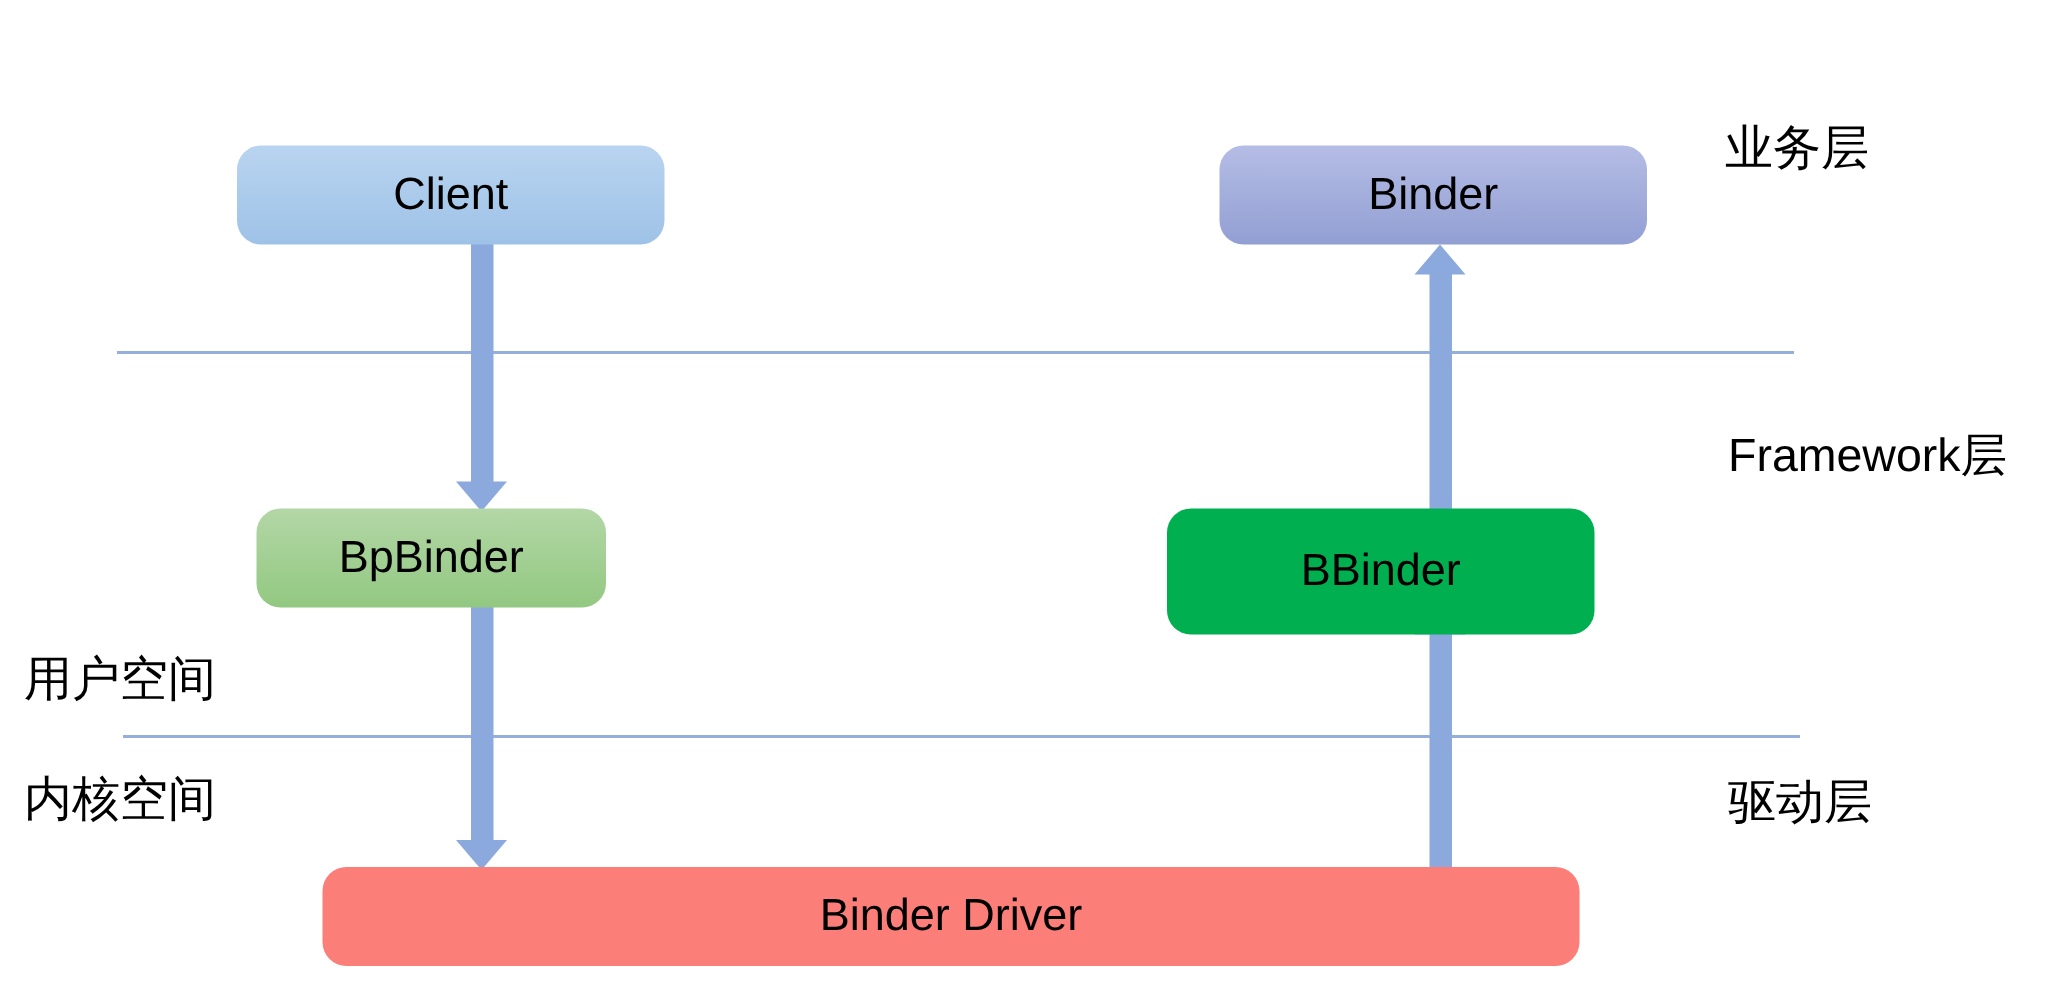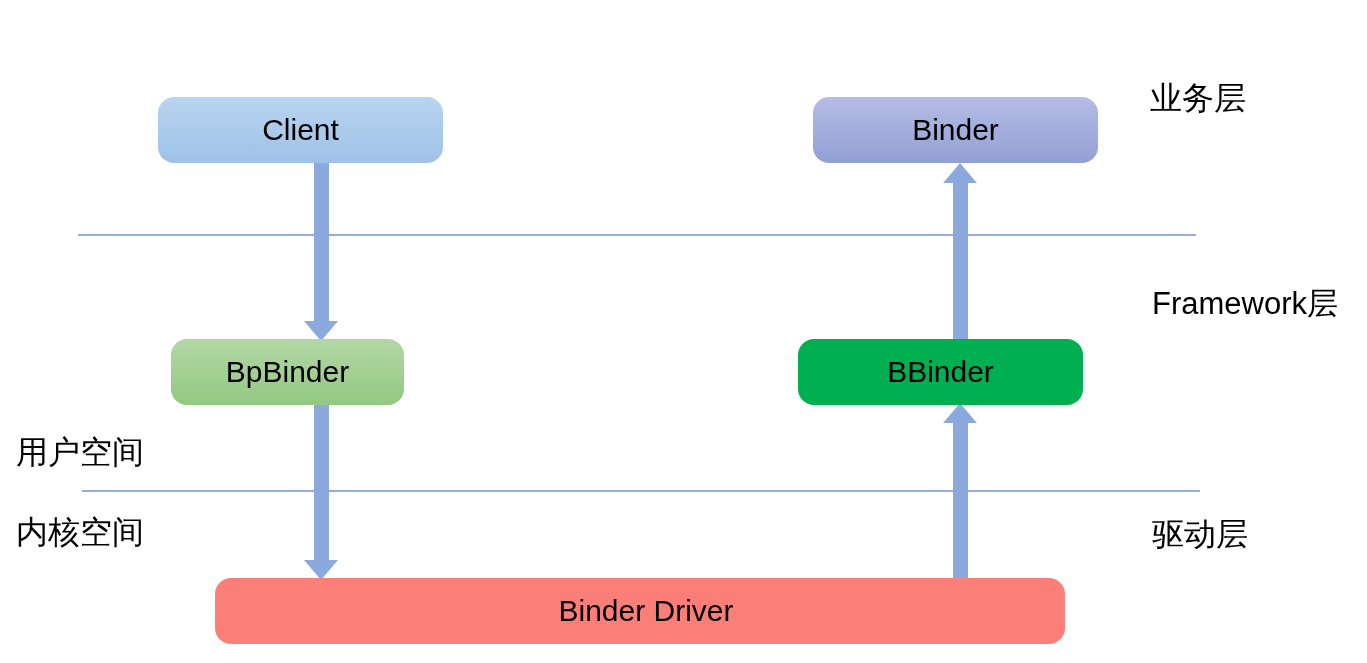--- a/index.html
+++ b/index.html
@@ -56,27 +56,26 @@
   }
   .box.server {
     left: 813px; top: 75px; width: 285px; height: 66px;
     background: linear-gradient(to bottom, var(--server-top, #b5bde5), var(--server-bottom, #929fd3));
   }
   .box.bpbinder {
     left: 171px; top: 317px; width: 233px; height: 66px;
     background: linear-gradient(to bottom, var(--bpbinder-top, #b3d7a6), var(--bpbinder-bottom, #92c881));
   }
   .box.bbinder {
-    left: 798px; top: 317px; width: 285px; height: 66px;
+    left: 778px; top: 317px; width: 285px; height: 84px;
     background: var(--bbinder-fill, #00b050);
   }
   .box.binder-driver {
     left: 215px; top: 556px; width: 838px; height: 66px;
     background: var(--binder-driver-fill, #fc7e78);
-    padding-left: 12px;
   }
 
   
   .arrow {
     position: absolute;
     width: 34px;
   }
   .arrow .shaft {
     position: absolute;
     left: calc(50% - 7.5px);

